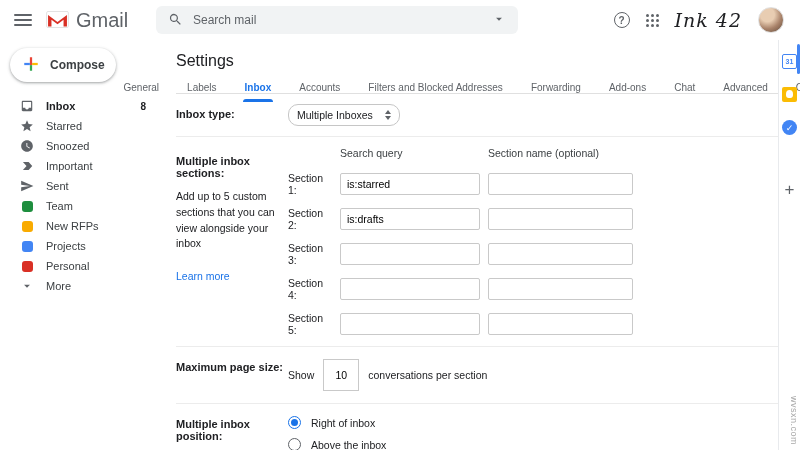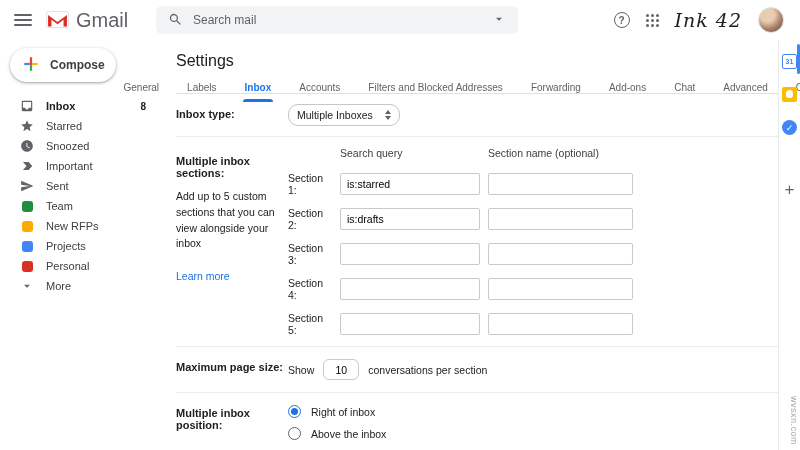--- a/index.html
+++ b/index.html
@@ -72,22 +72,22 @@
   .learn-more { color:#1a73e8; margin-top:18px; display:inline-block; cursor:pointer; font-size:10.5px; }
   .sections-table { display:grid; grid-template-columns:44px 140px 145px; column-gap:8px; row-gap:11px;
                     align-items:center; align-content:start; }
   .col-head { font-size:10.5px; color:#3c4043; padding-bottom:2px; }
   .section-row { display:contents; }
   .sec-label { font-size:10.5px; color:#202124; }
   .sec-input { height:22px; border:1px solid #c9c9c9; border-radius:2px; padding:0 6px; font:inherit;
                font-size:10.5px; outline:none; width:100%; background:#fff; }
 
   .pagesize-content { display:flex; align-items:center; gap:9px; font-size:10.5px; padding:2px 0; }
-  .pagesize-input { width:36px; height:21px; text-align:center; border:1px solid #c9c9c9;
-                    border-radius:6px; font:inherit; font-size:10.5px; outline:none; }
+  .pagesize-input { width:36px; height:32px; text-align:center; border:1px solid #c9c9c9;
+                    border-radius:0; font:inherit; font-size:10.5px; outline:none; }
 
   .position-options { display:flex; flex-direction:column; gap:9px; padding-top:2px; }
   .radio-option { display:flex; align-items:center; gap:10px; font-size:10.5px; cursor:pointer; }
   .radio { width:13px; height:13px; border-radius:50%; border:1.5px solid #5f6368; flex:none; position:relative; }
   .radio-option.selected .radio { border-color:#1a73e8; }
   .radio-option.selected .radio::after { content:""; position:absolute; inset:2px; border-radius:50%; background:#1a73e8; }
 
   
   .right-rail { width:22px; flex:none; border-left:1px solid #e8eaed; display:flex; flex-direction:column;
                 align-items:center; padding-top:14px; gap:18px; }

